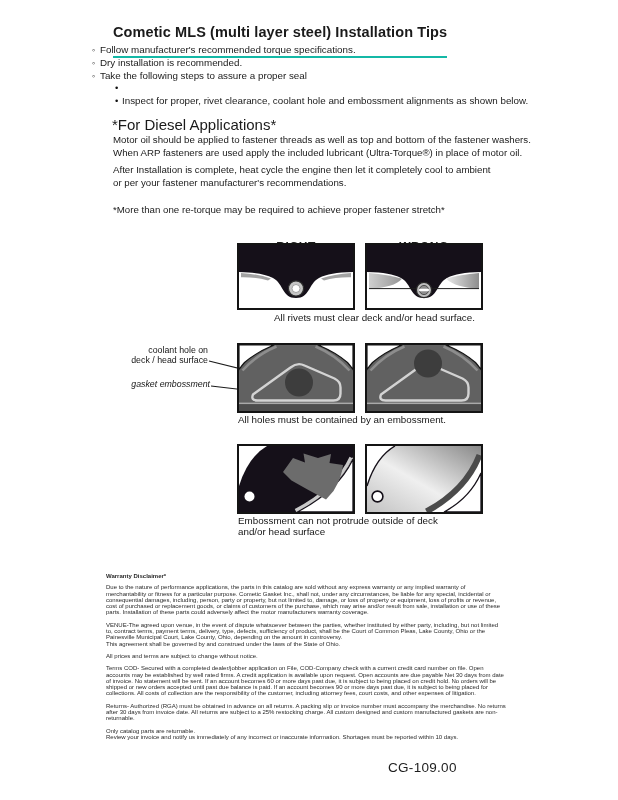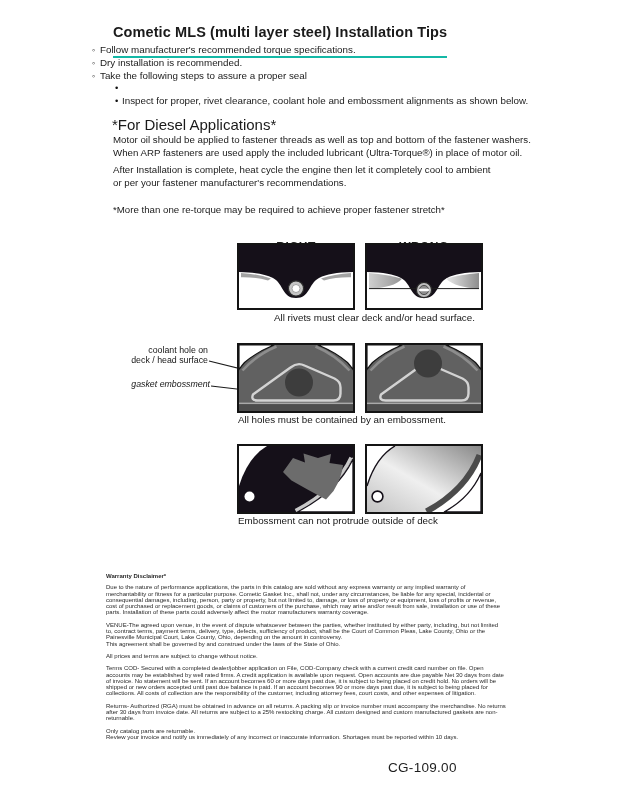--- a/index.html
+++ b/index.html
@@ -182,20 +182,21 @@
       <rect width="114" height="66" fill="#ffffff"></rect>
       <path d="M28,0 L114,0 L114,11 Q101,43 59,66 L0,66 L0,40 Q9,11 28,0 Z" fill="url(#g3)"></path>
       <path d="M28,0 Q9,11 0,40" stroke="#151019" stroke-width="1.4" fill="none"></path>
       <path d="M59.5,65.5 Q99,44 112.5,9" stroke="#4b4b4b" stroke-width="6" fill="none"></path>
       <path d="M114,27 Q103,52 77,66 L114,66 Z" fill="#ffffff" stroke="#151019" stroke-width="1.3"></path>
       <circle cx="10.5" cy="50.5" r="5.4" fill="#ffffff" stroke="#151019" stroke-width="1.6"></circle>
     </svg>
   </div>
   <div class="abs cap" style="left:238px;top:516px;">
     <div>Embossment can not protrude outside of deck</div>
+    <div>and/or head surface</div>
   </div>
 
   <div class="abs legal">
     <p class="lh">Warranty Disclaimer*</p>
     <p>Due to the nature of performance applications, the parts in this catalog are sold without any express warranty or any implied warranty of merchantability or fitness for a particular purpose.  Cometic Gasket Inc., shall not, under any circumstances, be liable for any special, incidental or consequential damages, including, person, party or property, but not limited to, damage, or loss of property or equipment, loss of profits or revenue, cost of purchased or replacement goods, or claims of customers of the purchase, which may arise and/or result from sale, installation or use of these parts.  Installation of these parts could adversely affect the motor manufacturers warranty coverage.</p>
     <p>
       <span>VENUE-The agreed upon venue, in the event of dispute whatsoever between the parties, whether instituted by either party, including, but not limited to, contract terms, payment terms, delivery, type, defects, sufficiency of product, shall be the Court of Common Pleas, Lake County, Ohio or the Painesville Municipal Court, Lake County, Ohio, depending on the amount in controversy.</span><br>
       <span>This agreement shall be governed by and construed under the laws of the State of Ohio.</span>
     </p>
     <p>All prices and terms are subject to change without notice.</p>

